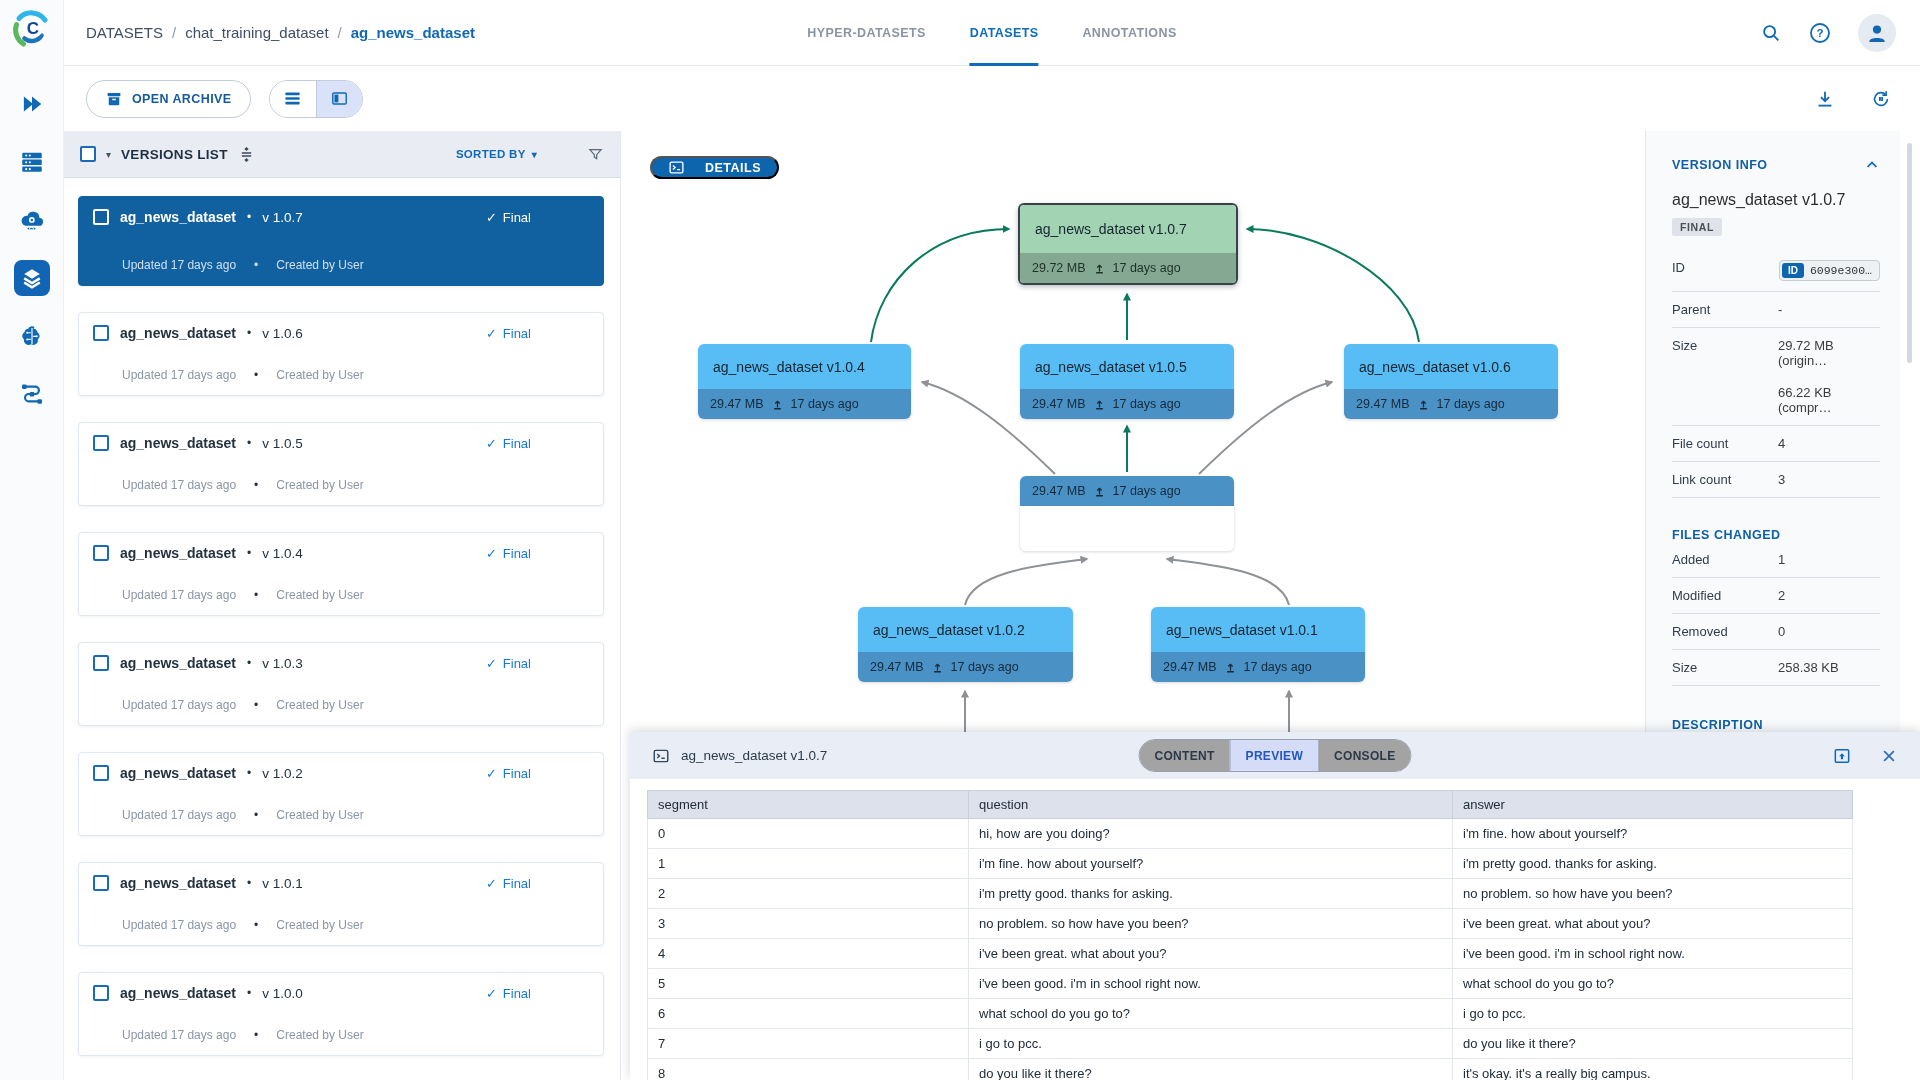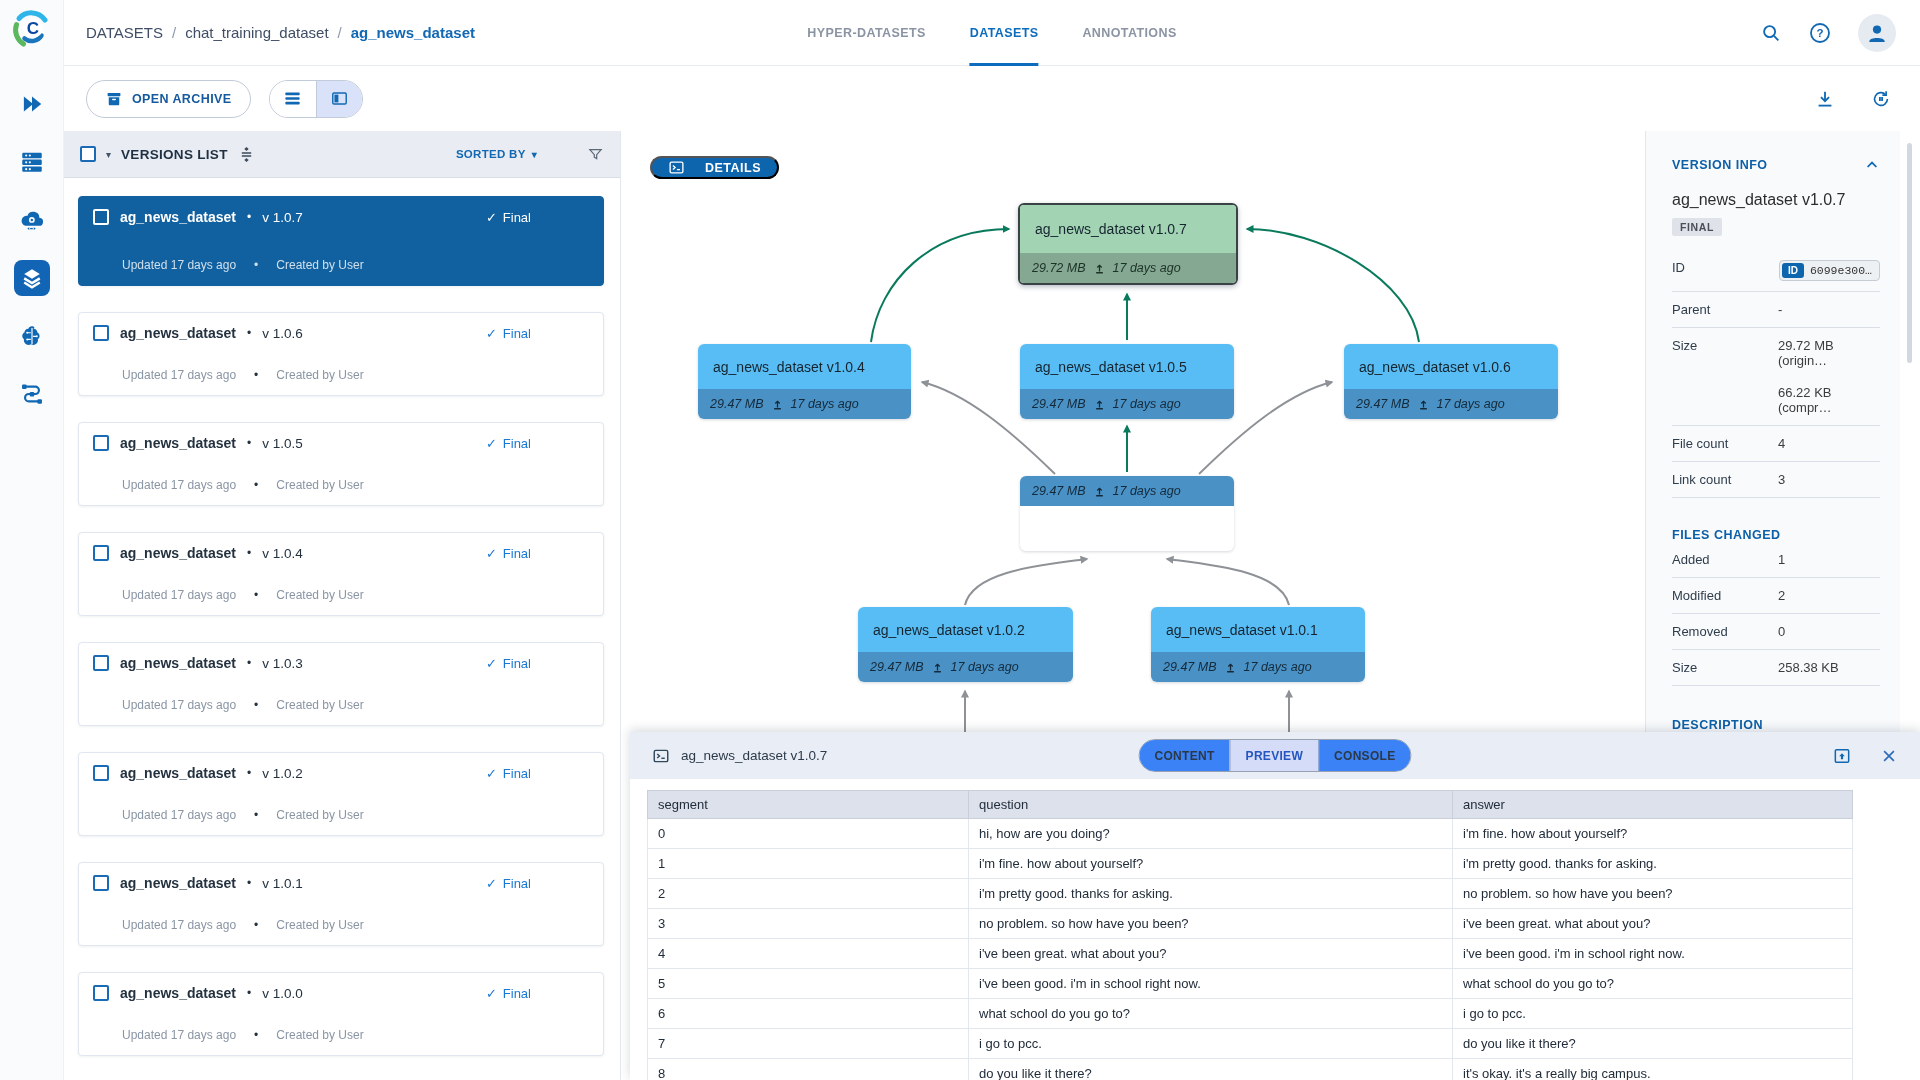--- a/index.html
+++ b/index.html
@@ -73,21 +73,21 @@
   .graph { flex:1; position:relative; background:#fff; overflow:hidden; }
   .btn-details { position:absolute; left:29px; top:25px; height:23px; border-radius:17px; background:#0d65ad;
                  color:#fff; font-weight:700; font-size:12.5px; letter-spacing:.5px; display:flex; align-items:center;
                  gap:20px; padding:0 16px; cursor:pointer; z-index:5; }
   .edges { position:absolute; left:0; top:0; z-index:1; }
   .node { position:absolute; border-radius:6px; overflow:hidden; cursor:pointer; z-index:2;
           box-shadow:0 1px 3px rgba(20,40,70,.18); }
   .node .n-label { height:calc(100% - 30px); display:flex; align-items:center; padding:0 15px;
                    font-size:14px; color:#16242f; background:#57bdf4; }
   .node .n-footer { height:30px; display:flex; align-items:center; gap:7px; padding:0 12px;
-                    font-size:12.5px; color:#14293a; background:#4a92c5;font-style:italic; }
+                    font-size:12.5px; color:#14293a; background:#4a92c5; }
   .node.current { border:2px solid #3a4245; box-shadow:0 2px 5px rgba(20,40,70,.3); }
   .node.current .n-label { background:#a2d4b4; }
   .node.current .n-footer { background:#84a891; color:#1d3226; }
 
   
   .info { width:255px; border-left:1px solid #e3e8ef; background:#f8fafc; padding:26px 20px 0 26px; font-size:13px; }
   .section-title { font-size:12.5px; font-weight:700; color:#0d5fa7; letter-spacing:.5px; }
   .vi-head { display:flex; align-items:center; justify-content:space-between; }
   .vi-name { font-size:16px; color:#2d2d2d; margin:18px 0 9px; }
   .badge { display:inline-block; background:#dfe2e8; color:#4a4f57; font-size:10.5px; font-weight:700;
@@ -109,21 +109,21 @@
   .gutter .thumb { position:absolute; left:7px; top:12px; width:5px; height:220px; border-radius:3px; background:#d3d8e0; }
 
   
   .bottom-panel { position:absolute; left:630px; right:0; top:732px; bottom:0; background:#fff; z-index:30;
                   box-shadow:0 -2px 10px rgba(30,40,60,.18); }
   .bp-header { position:relative; height:47px; background:#e9edf5; display:flex; align-items:center; padding:0 22px; }
   .bp-title { margin-left:11px; font-size:13.5px; color:#2c3a49; }
   .bp-tabs { position:absolute; left:50%; transform:translateX(-50%); display:flex; border:1px solid #97a1b1;
              border-radius:17px; overflow:hidden; height:33px; }
   .bp-tab { display:flex; align-items:center; justify-content:center; padding:0 15px; font-size:12px; font-weight:600;
-            letter-spacing:.3px; color:#2b3947; background:#3b82f6; cursor:pointer; }
+            letter-spacing:.3px; color:#2b3947; background:#a3a3a3; cursor:pointer; }
   .bp-tab + .bp-tab { border-left:1px solid #97a1b1; }
   .bp-tab.active { background:#d4dcf7; color:#2456c0;text-align:right; }
   .bp-actions { margin-left:auto; display:flex; gap:28px; }
   .bp-body { position:absolute; left:0; right:0; top:47px; bottom:0; overflow:hidden; padding:11px 0 0 17px; background:#fff; }
   table.preview { border-collapse:collapse; width:1206px; table-layout:fixed; }
   table.preview th { background:#dce1eb; border:1px solid #c9cfda; padding:6px 10px; font-weight:400;
                      font-size:13px; color:#232e3c; text-align:left; }
   table.preview td { border:1px solid #e2e6ed; padding:7px 10px; font-size:13px; color:#222d3a; }
 </style>
 </head>

